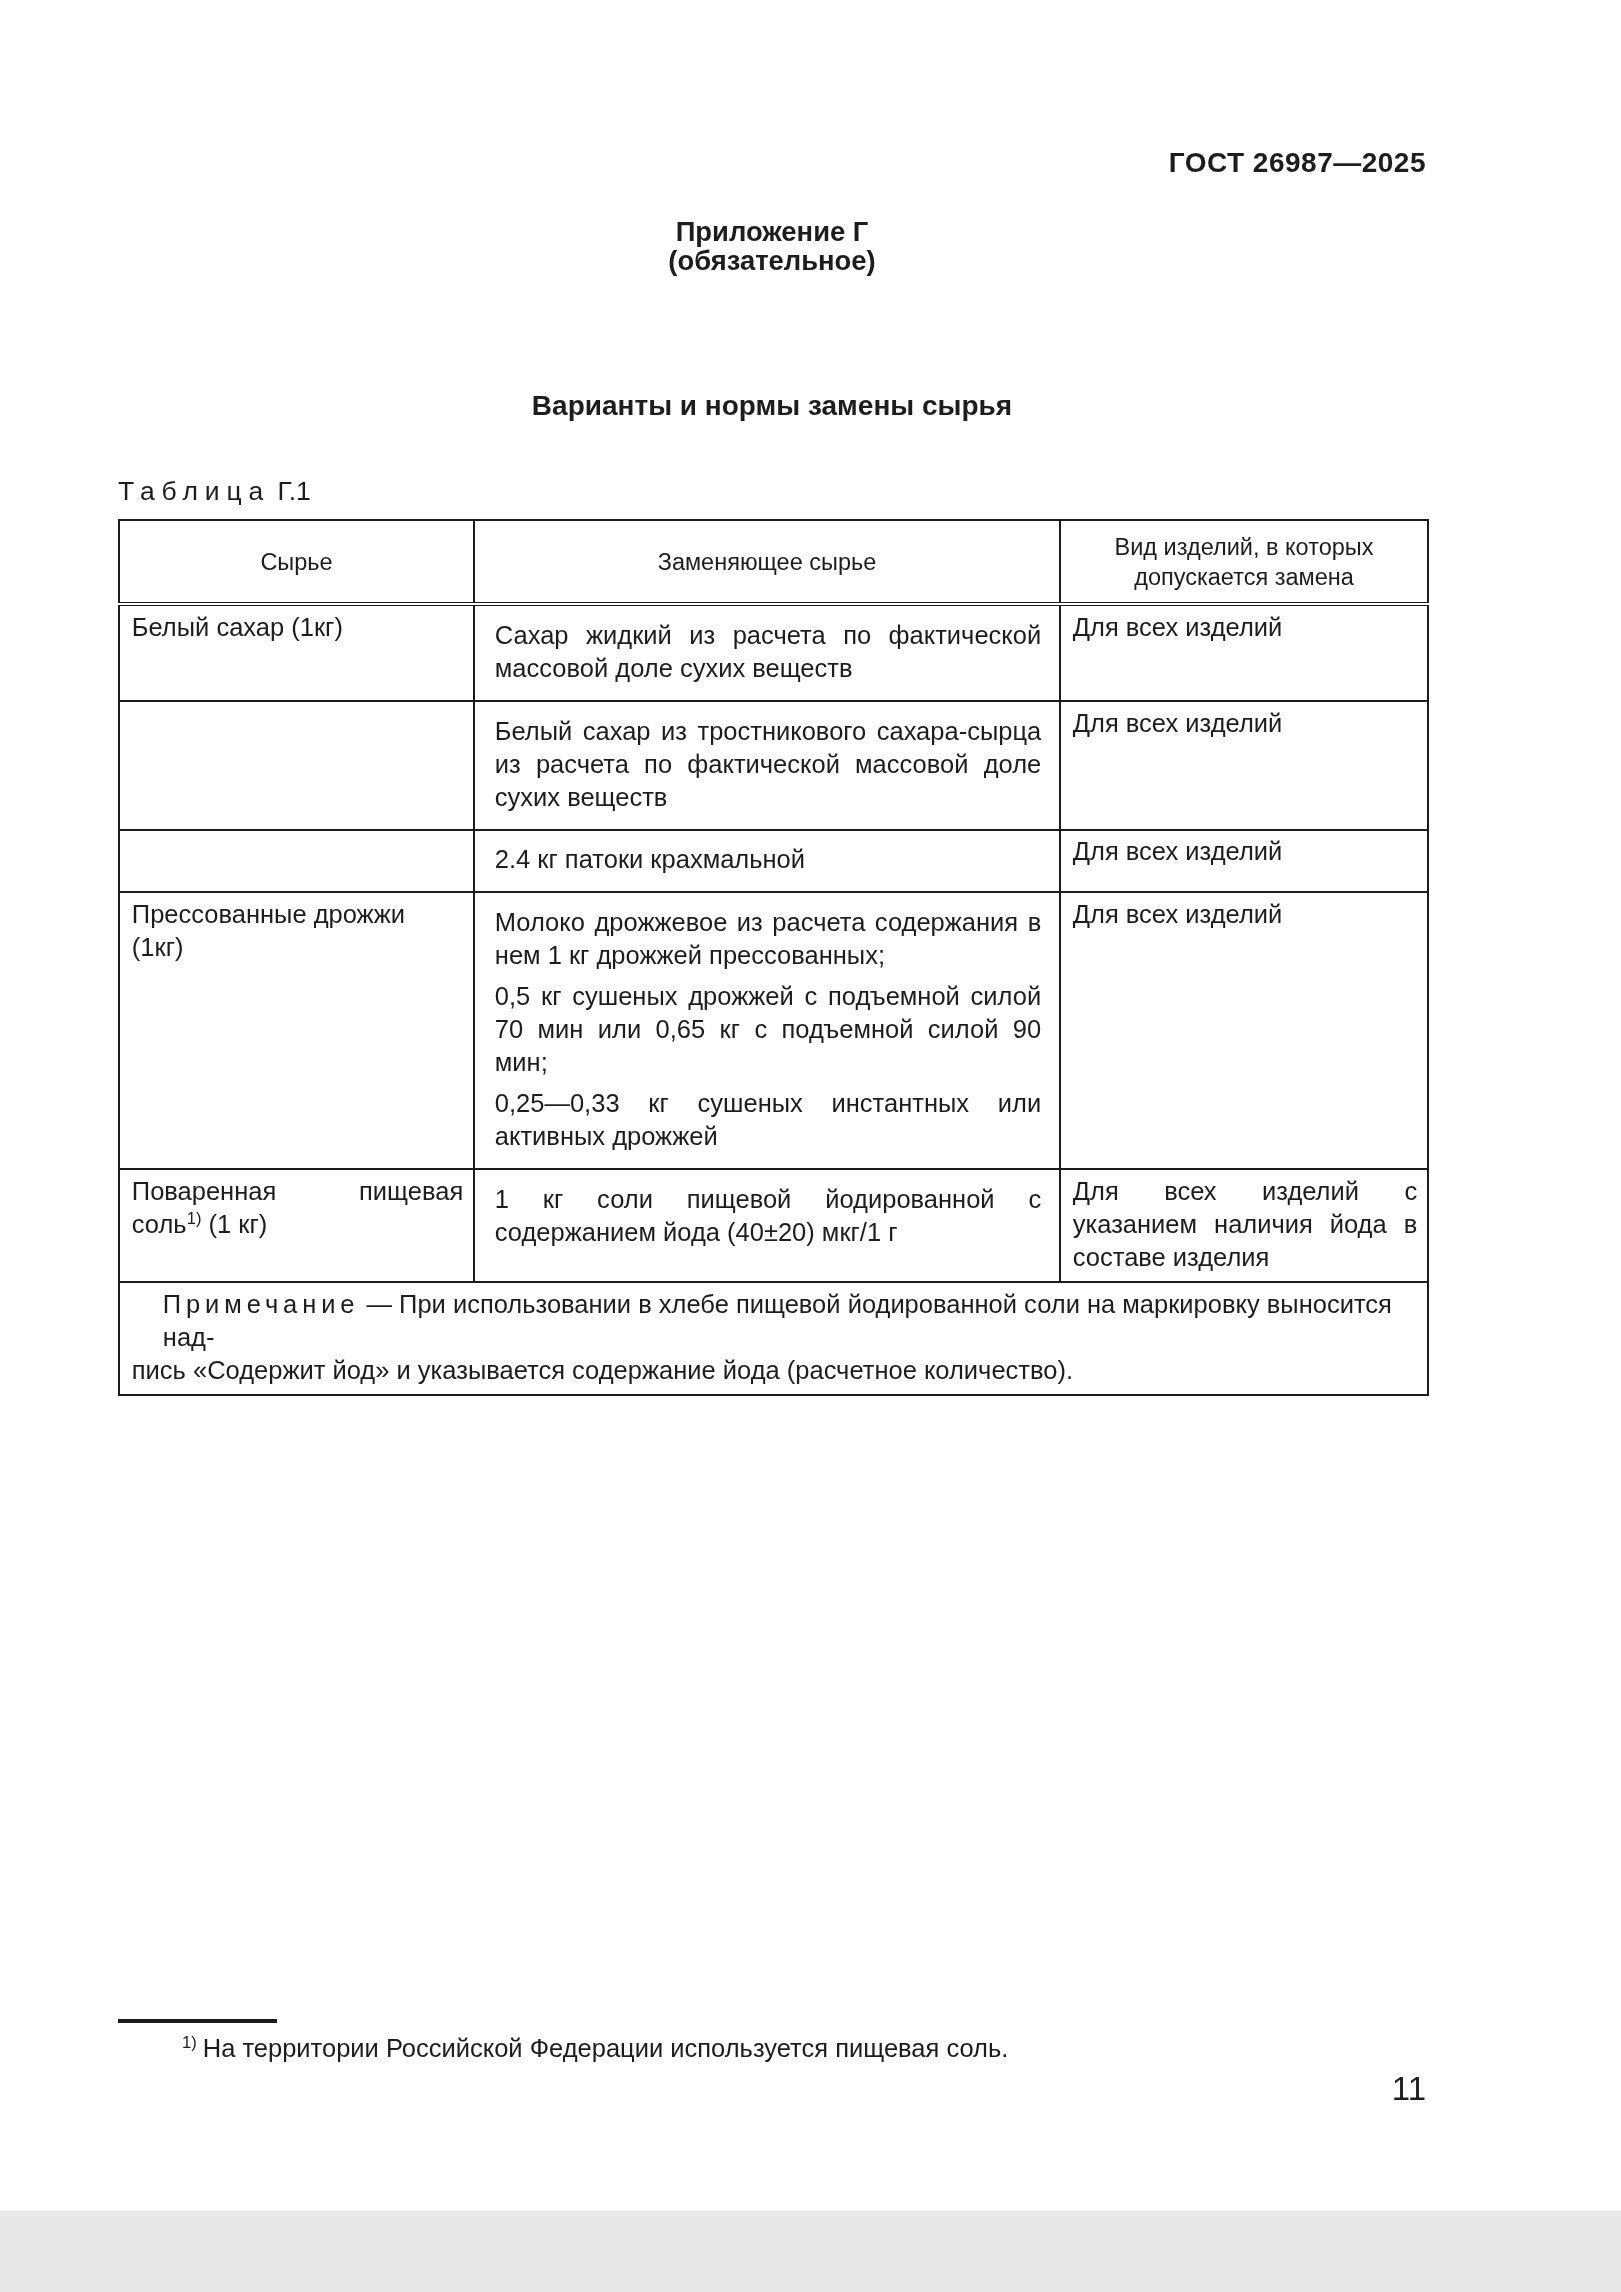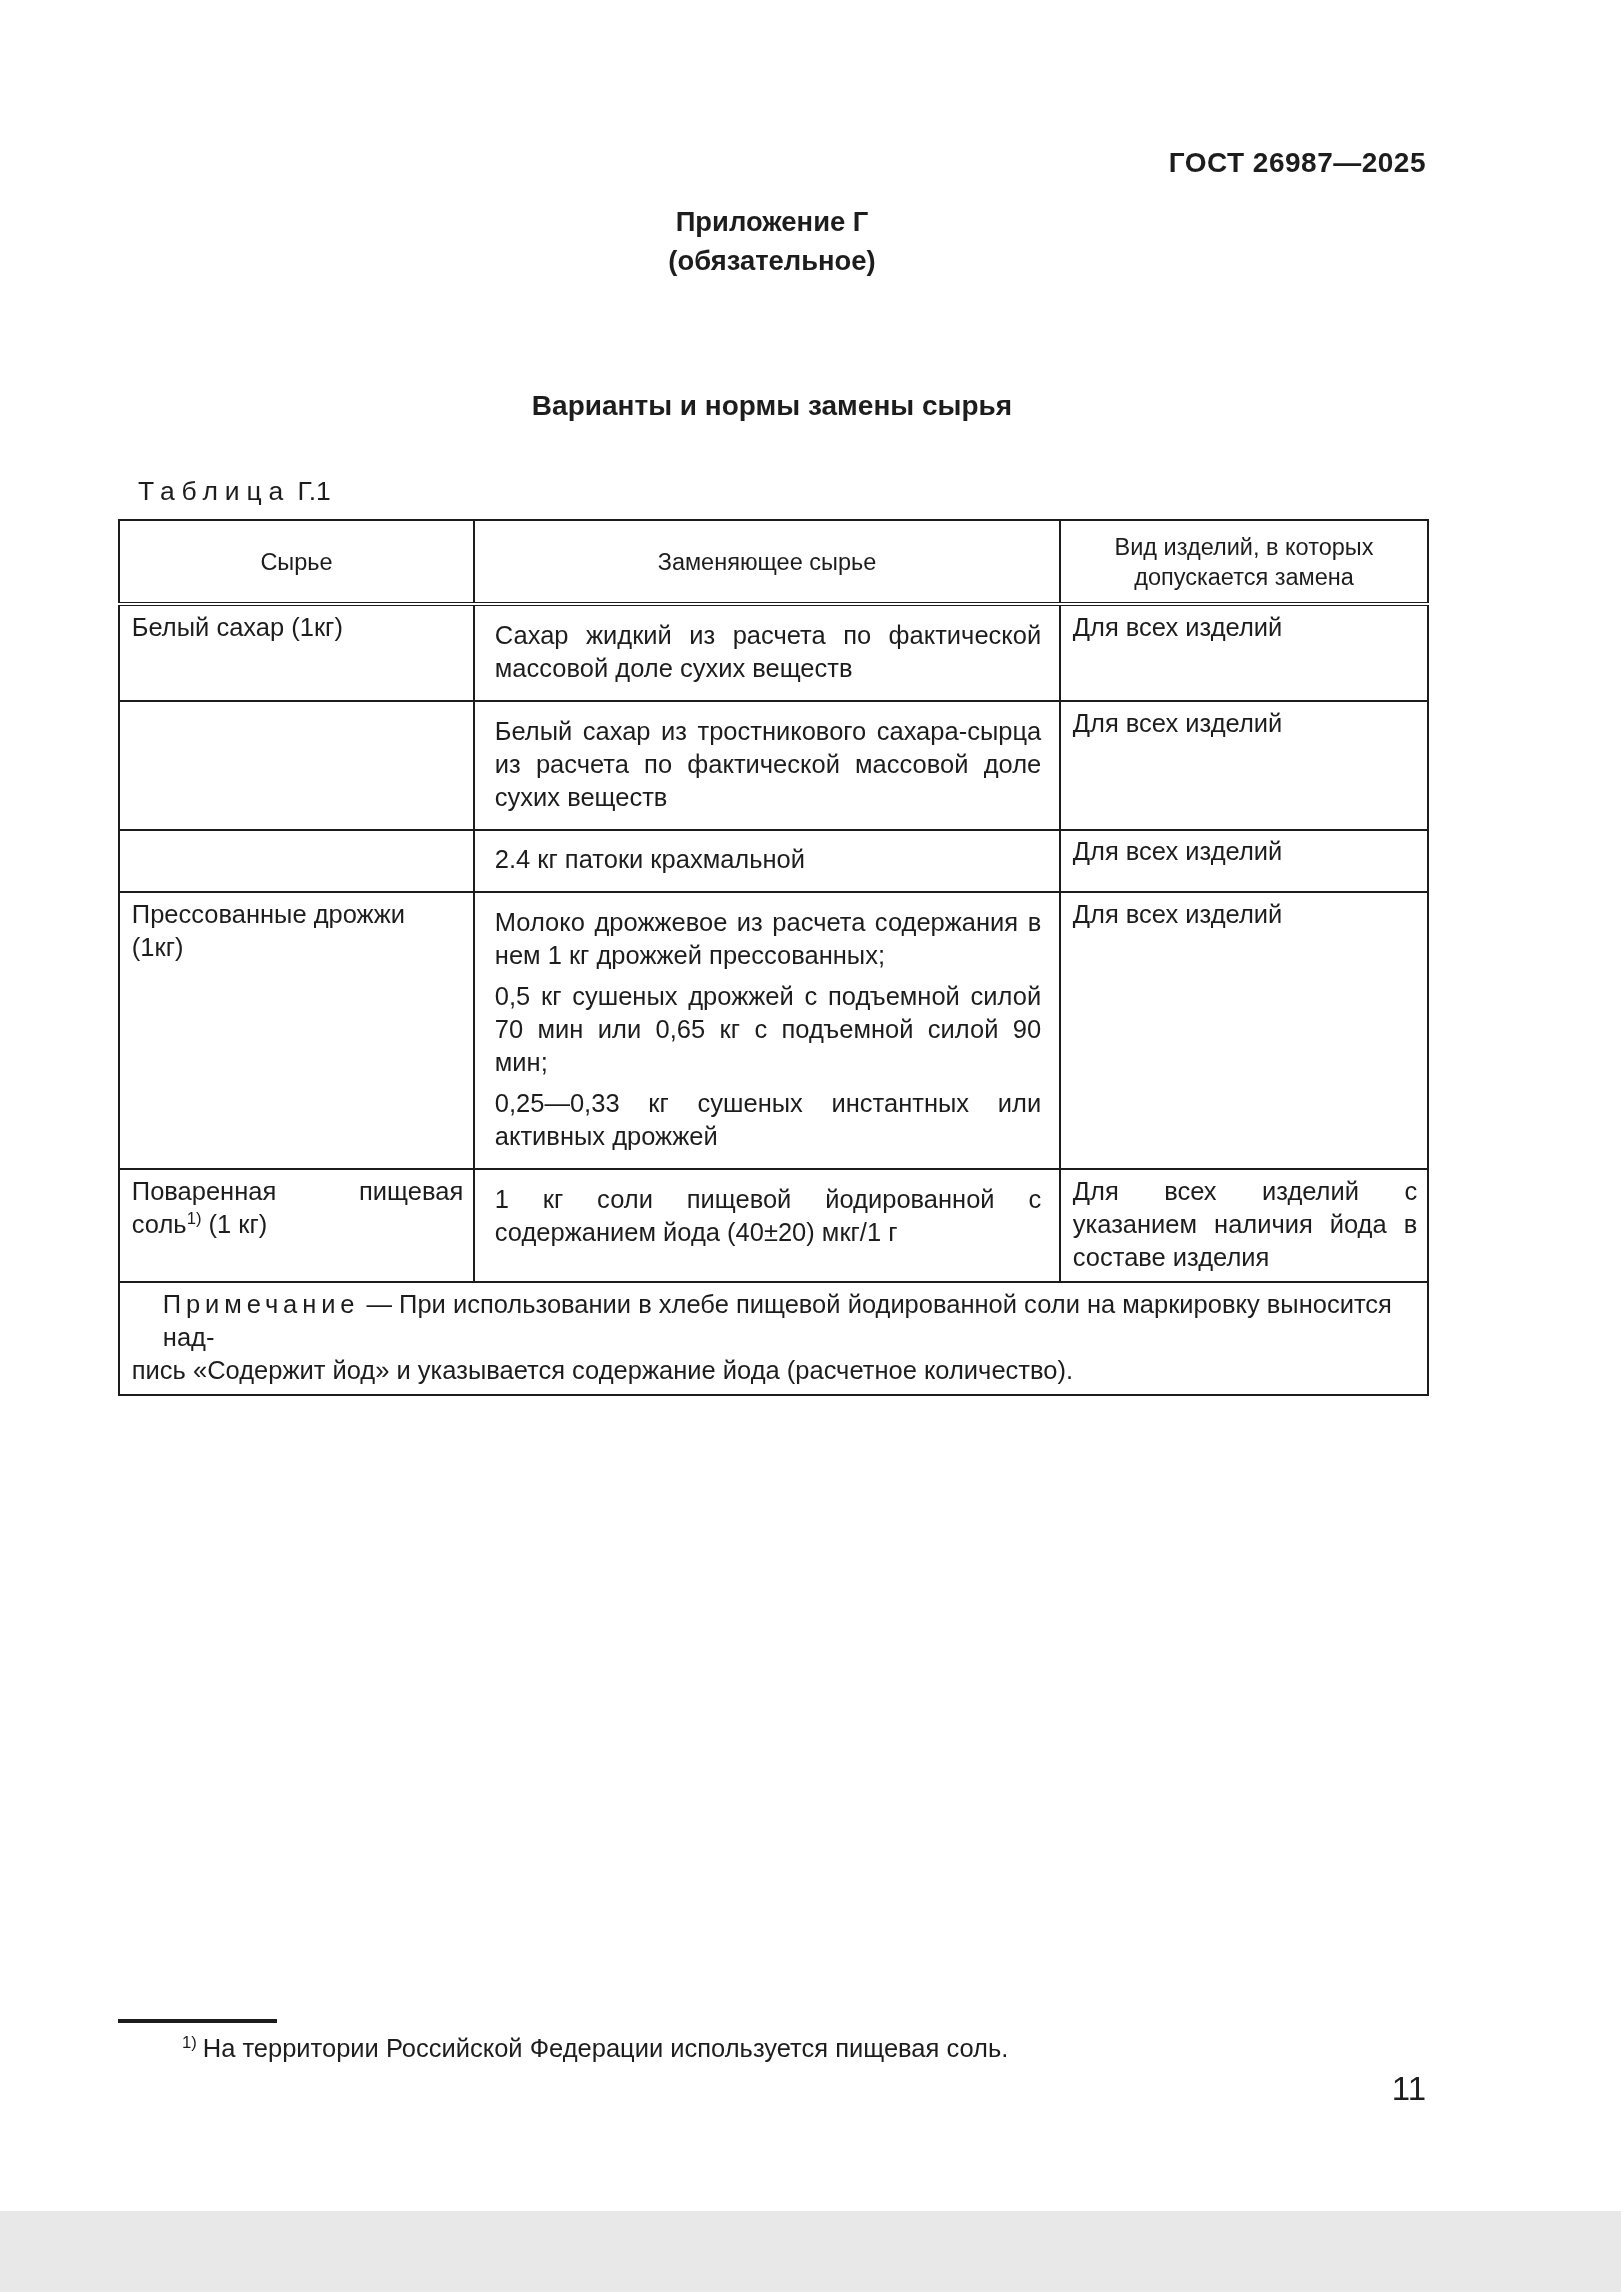--- a/index.html
+++ b/index.html
@@ -25,21 +25,21 @@
   .doc-number {
     top: 147px;
     text-align: right;
     font-weight: bold;
     font-size: 28px;
     letter-spacing: 0.5px;
   }
 
   
   .annex-title {
-    top: 206px;
+    top: 216px;
     text-align: center;
     font-weight: bold;
     font-size: 27.4px;
   }
   .annex-subtitle {
     top: 245px;
     text-align: center;
     font-weight: bold;
     font-size: 27.4px;
   }
@@ -48,21 +48,21 @@
     top: 390px;
     text-align: center;
     font-weight: bold;
     font-size: 28px;
   }
 
   .table-caption {
     top: 476px;
     font-size: 26.5px;
   }
-  .table-caption .spaced { letter-spacing: 6.9px; margin-left: 20px; }
+  .table-caption .spaced { letter-spacing: 6.9px; }
 
   
   table.gost {
     position: absolute;
     top: 519px;
     left: 118px;
     width: 1308px;
     border-collapse: collapse;
     table-layout: fixed;
   }

